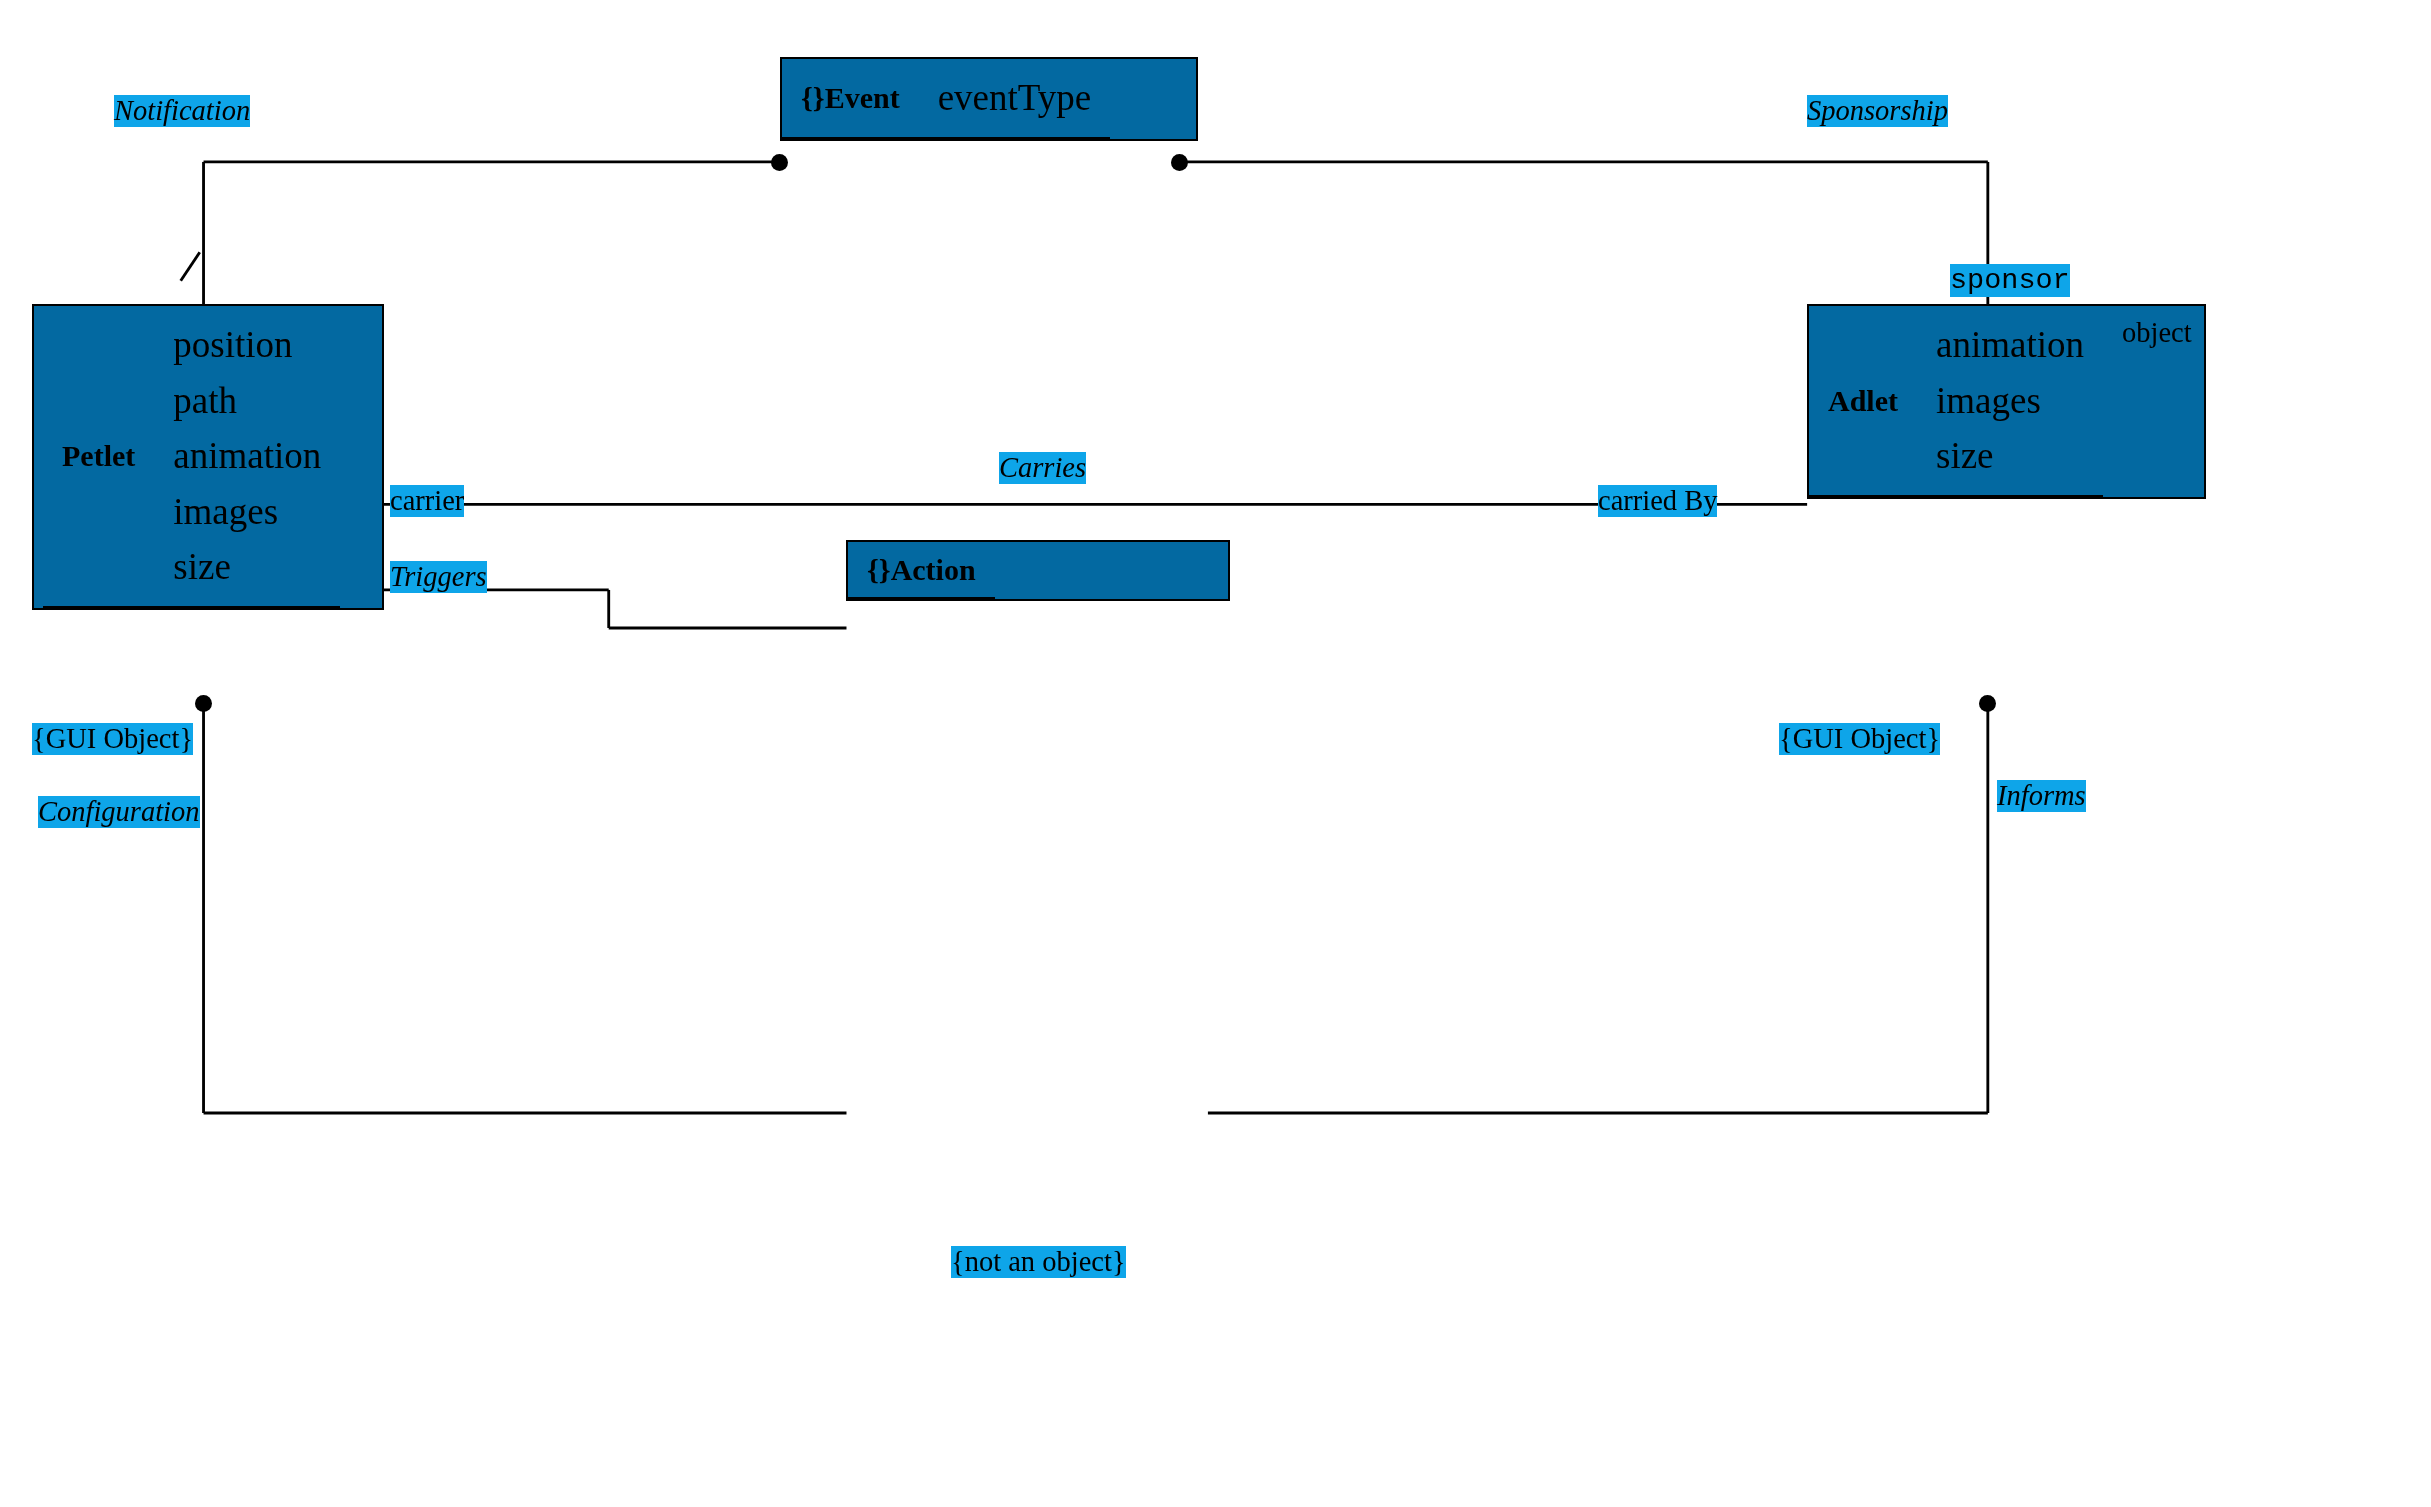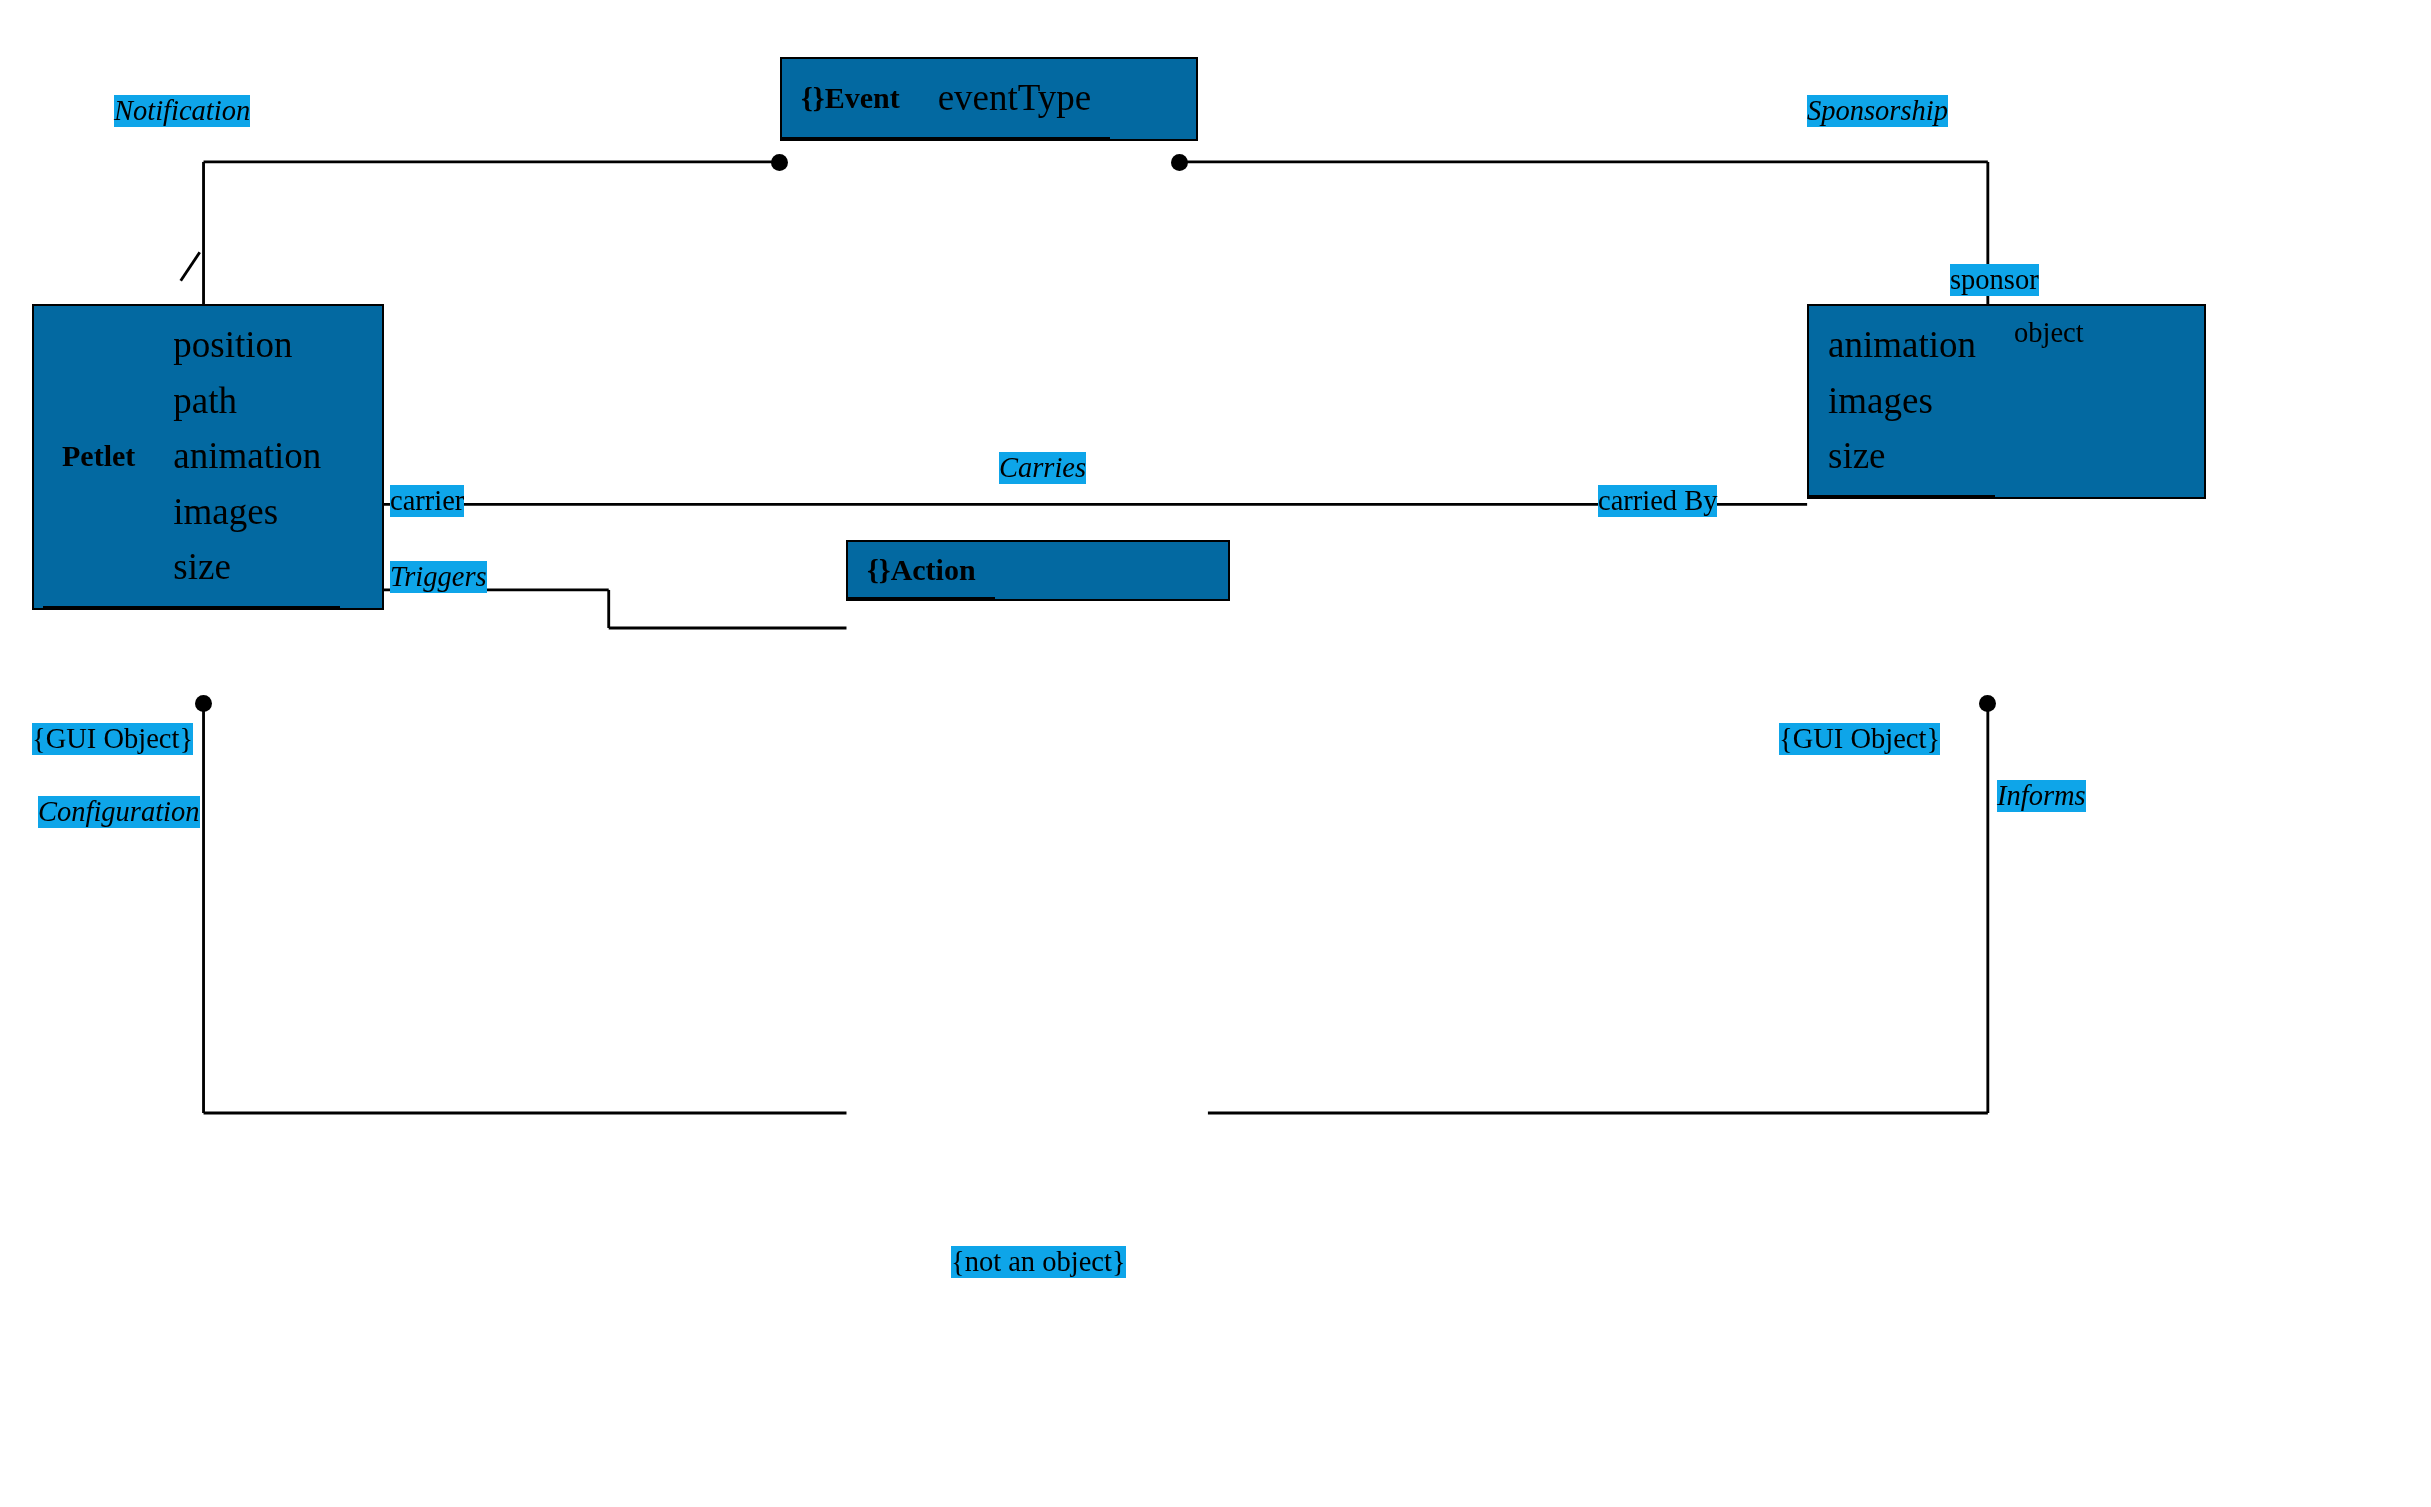--- a/index.html
+++ b/index.html
@@ -136,20 +136,21 @@
 
   <div class="uml-class" style="left:32px; top:304px; width:352px;padding-left:9px;">
     <div class="class-name">Petlet</div>
     <div class="class-attrs">
       position<br>path<br>animation<br>images<br>size
     </div>
     <div class="class-section-last-empty"></div>
   </div>
 
   <div class="uml-class" style="left:1807px; top:304px; width:399px;">
+    <div class="class-name">Adlet</div>
     <div class="class-attrs">
       animation<br>images<br>size
     </div>
     <div class="class-methods">object</div>
   </div>
 
   <div class="uml-class" style="left:846px; top:540px; width:384px;">
     <div class="class-name">{}Action</div>
     <div class="class-section-empty"></div>
     <div class="class-section-last-empty"></div>
@@ -171,16 +172,16 @@
   <div class="diagram-label" style="left:32px; top:723px;">{GUI Object}</div>
 
   <div class="diagram-label italic" style="left:38px; top:796px;">Configuration</div>
 
   <div class="diagram-label" style="left:1779px; top:723px;">{GUI Object}</div>
 
   <div class="diagram-label italic" style="left:1997px; top:780px;">Informs</div>
 
   <div class="diagram-label" style="left:951px; top:1246px;">{not an object}</div>
 
-  <div class="diagram-label" style="left:1950px; top:264px;">sponsor</div>
+  <div class="diagram-label" style="left:1950px; top:264px;font-family:Liberation Mono, monospace;">sponsor</div>
 
 </div>
 
 
 </body></html>

